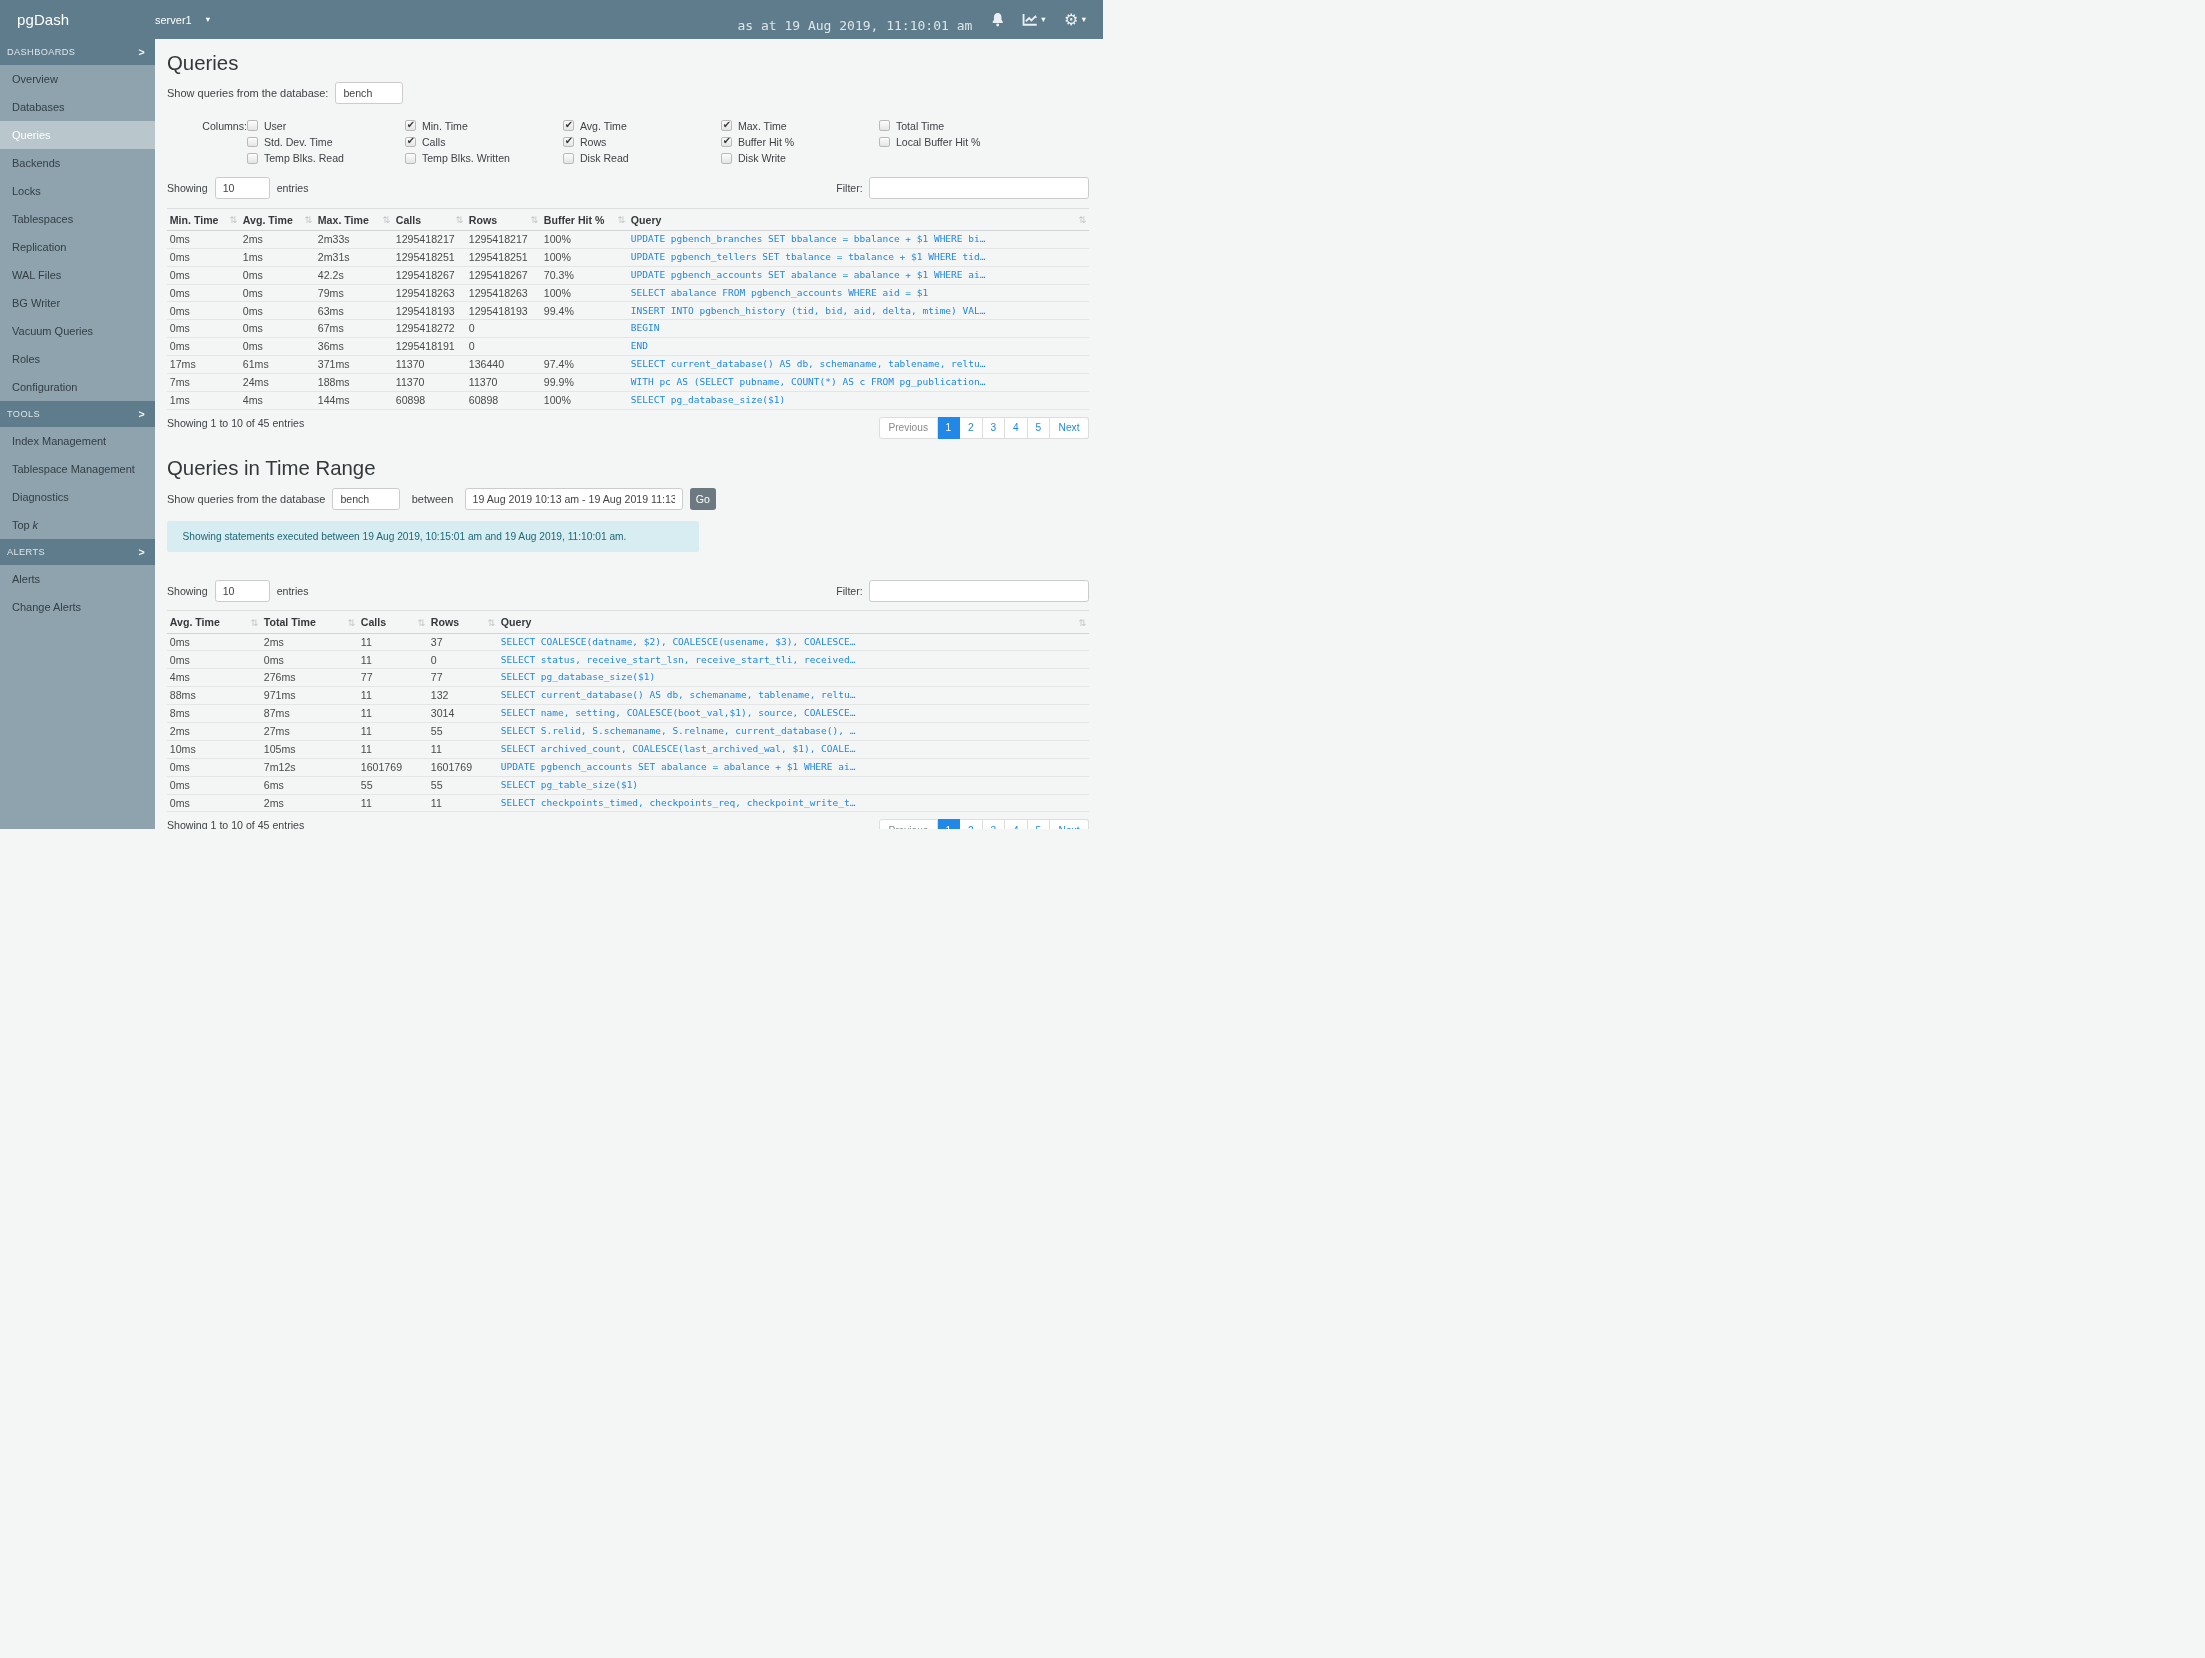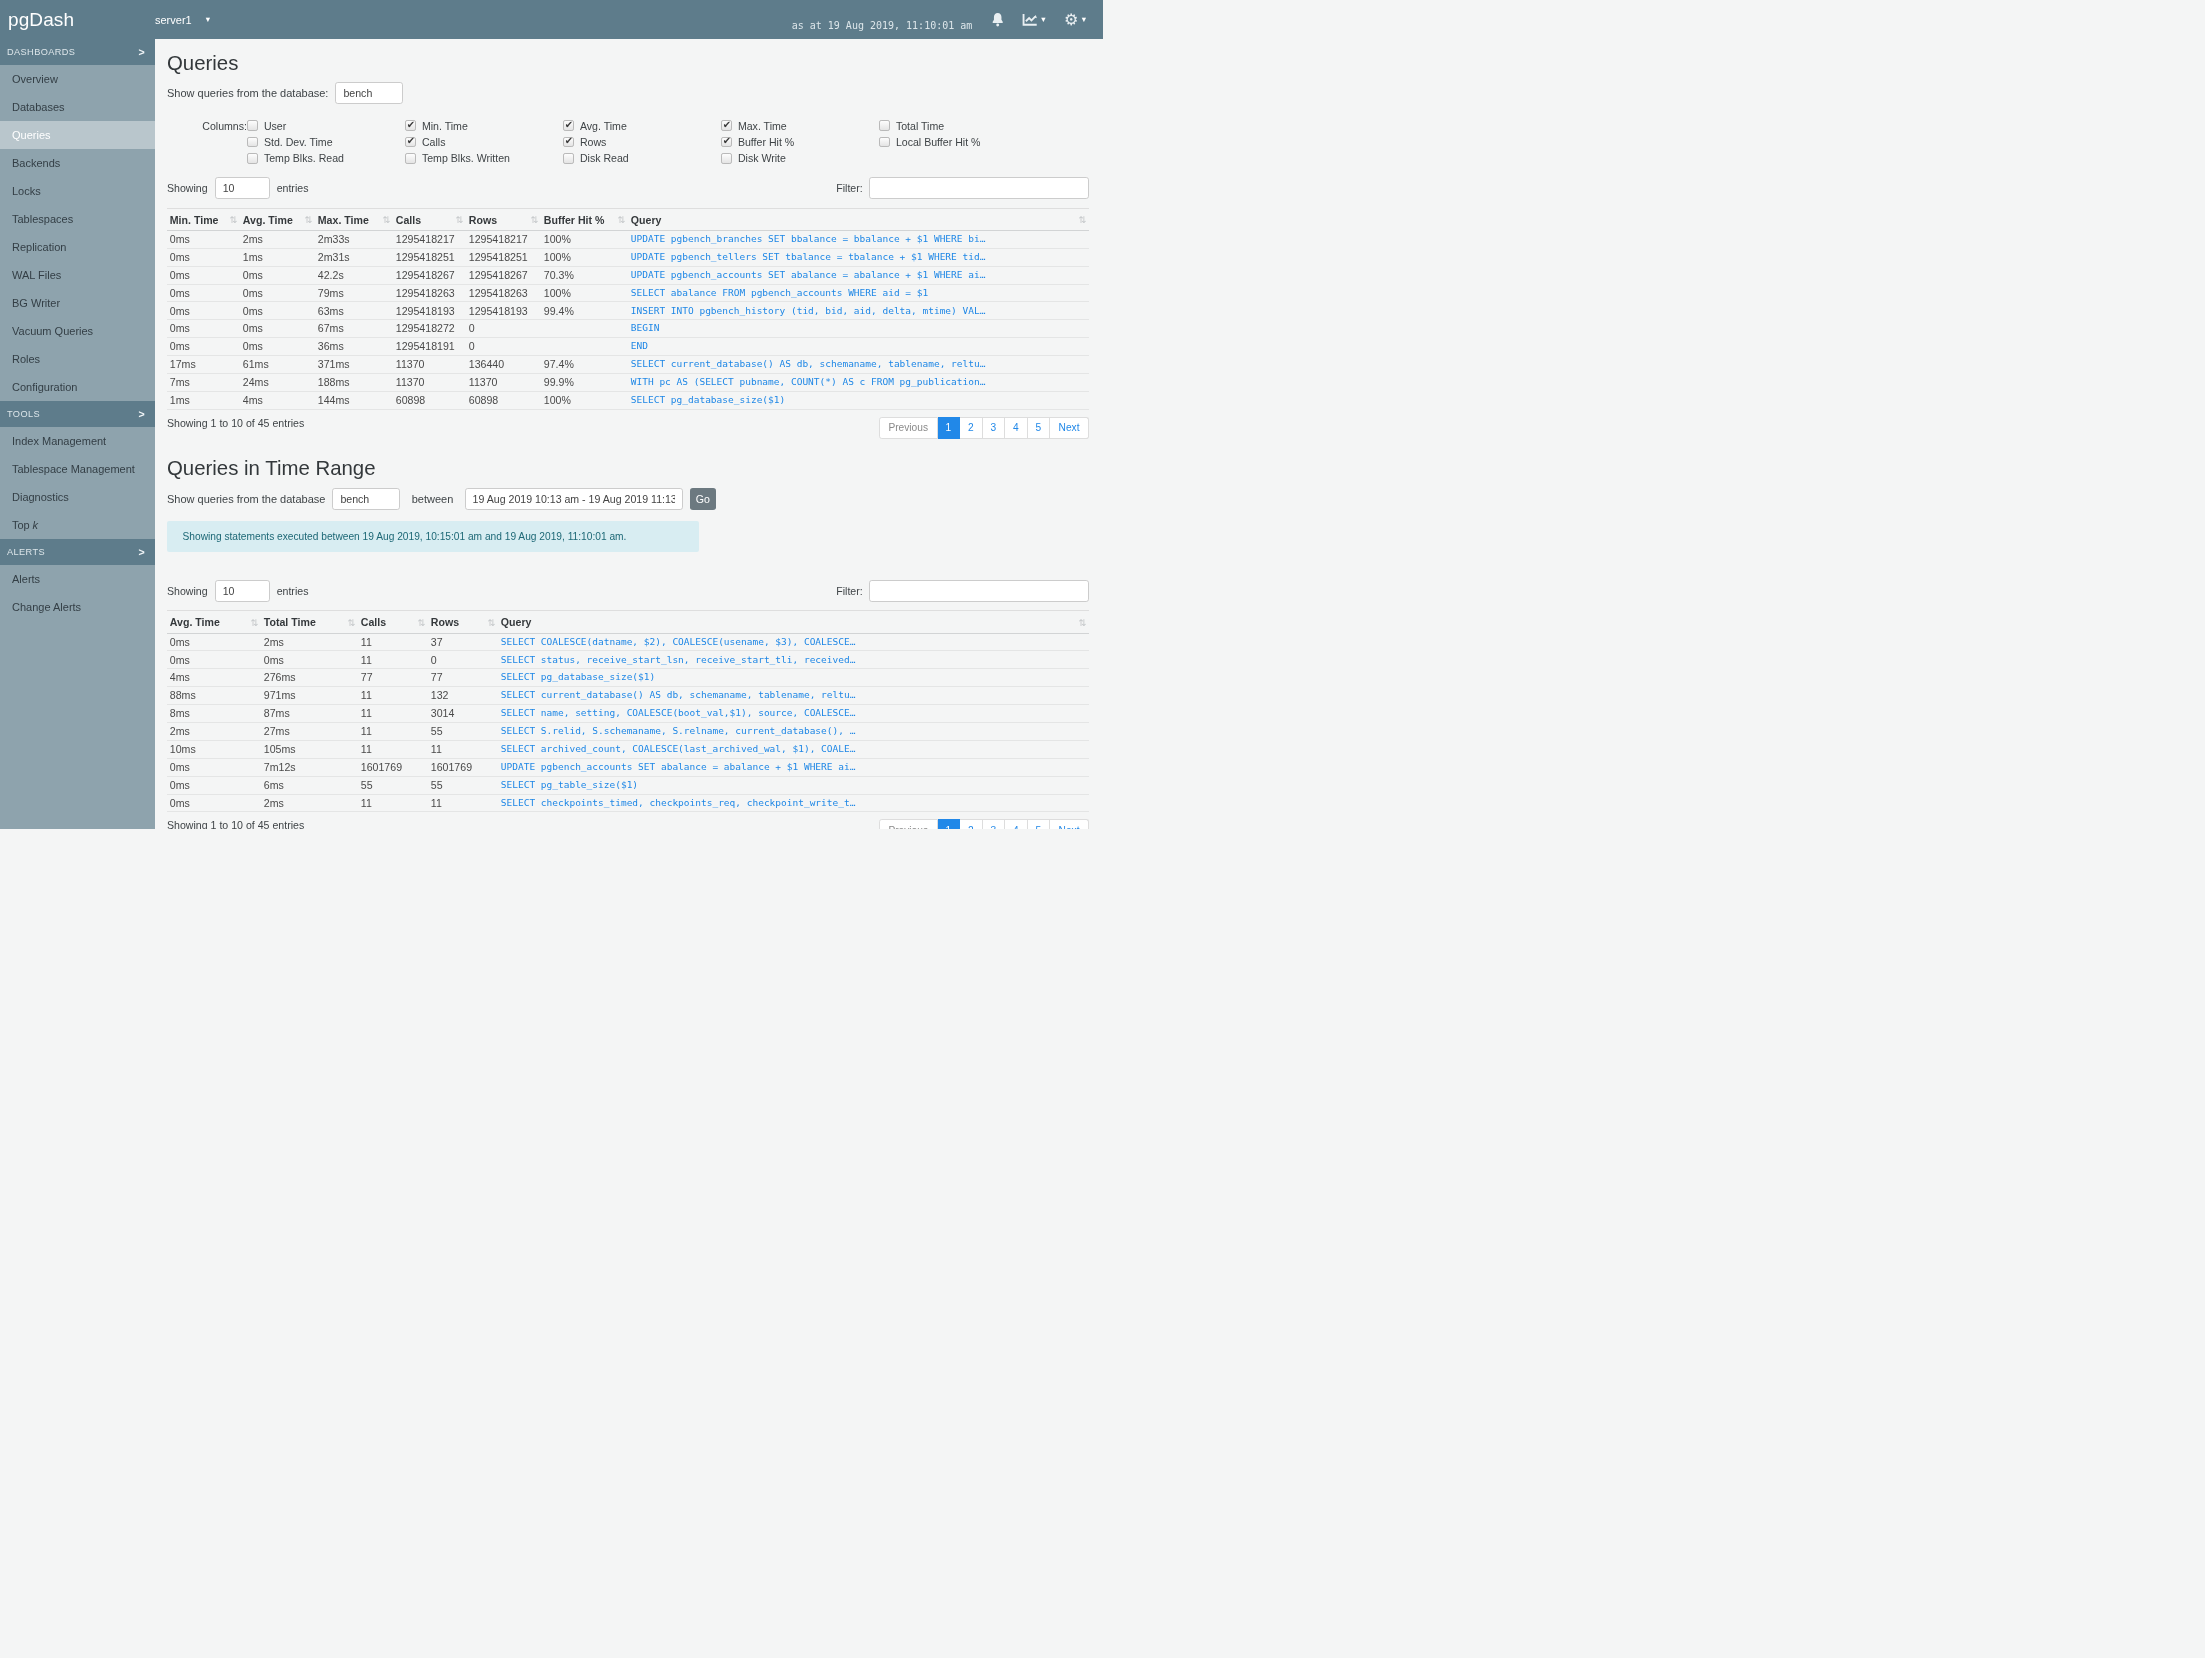--- a/index.html
+++ b/index.html
@@ -1,25 +1,25 @@
 <!DOCTYPE html>
 <html style="font-size:11.3px"><head>
 <meta charset="utf-8">
 <style>
   * { margin:0; padding:0; box-sizing:border-box; }
   html,body { width:1103px; height:829px; overflow:hidden; }
   body { font-family:"Liberation Sans", sans-serif; background:#f4f5f5; color:#3f4447; }
 
   
   .navbar { height:39px; background:#5e7c8b; display:flex; align-items:center; color:#fff; }
-  .brand { width:155px; padding-left:8px; font-size:19px; letter-spacing:0.1px; }
+  .brand { width:155px; padding-left:17px; font-size:15px; letter-spacing:0.1px; }
   .server { font-size:11px; display:flex; align-items:center; gap:14px; cursor:pointer; }
   .caret { font-size:8.5px; line-height:1; }
   .nav-right { margin-left:auto; display:flex; align-items:center; gap:18.3px; padding-right:17px; }
-  .asat { font-family:"DejaVu Sans Mono", monospace; font-size:10px; color:#dde6ea;margin-top:12px; }
+  .asat { font-family:"DejaVu Sans Mono", monospace; font-size:13px; color:#dde6ea;margin-top:12px; }
   .nav-ic { display:flex; align-items:center; gap:3.5px; cursor:pointer; }
   .gear-glyph { font-family:"DejaVu Sans", sans-serif; font-size:16px; color:#e9eff2; line-height:1; }
 
   
   .layout { display:flex; height:790px; }
   .sidebar { width:155px; flex:0 0 auto; background:#8ea3ad; }
   .side-header { height:26px; background:#5e7c8b; color:#dde6ea; font-size:9.2px; letter-spacing:0.4px;
                  display:flex; align-items:center; padding:0 10px 0 7px; cursor:pointer; }
   .side-header .chev { margin-left:auto; color:#f2f6f8; font-weight:bold; font-size:10.6px; }
   .side-item { height:28px; display:flex; align-items:center; padding-left:12px; font-size:11px;

